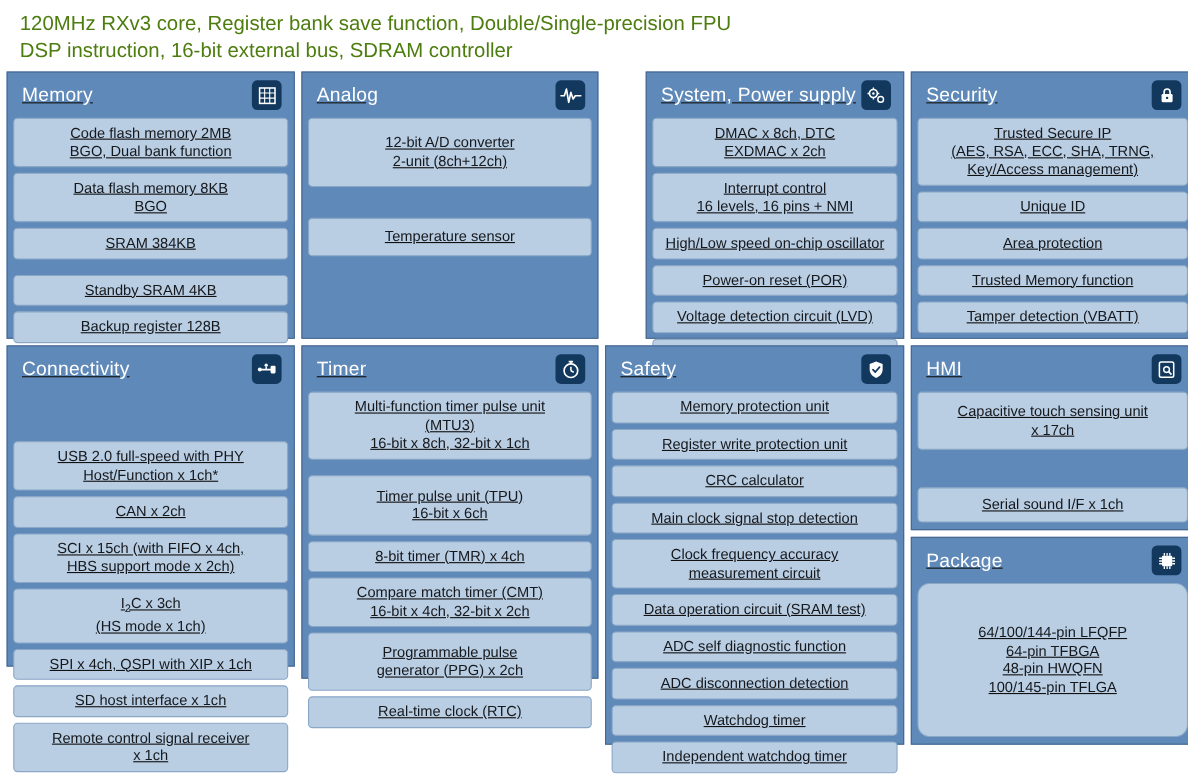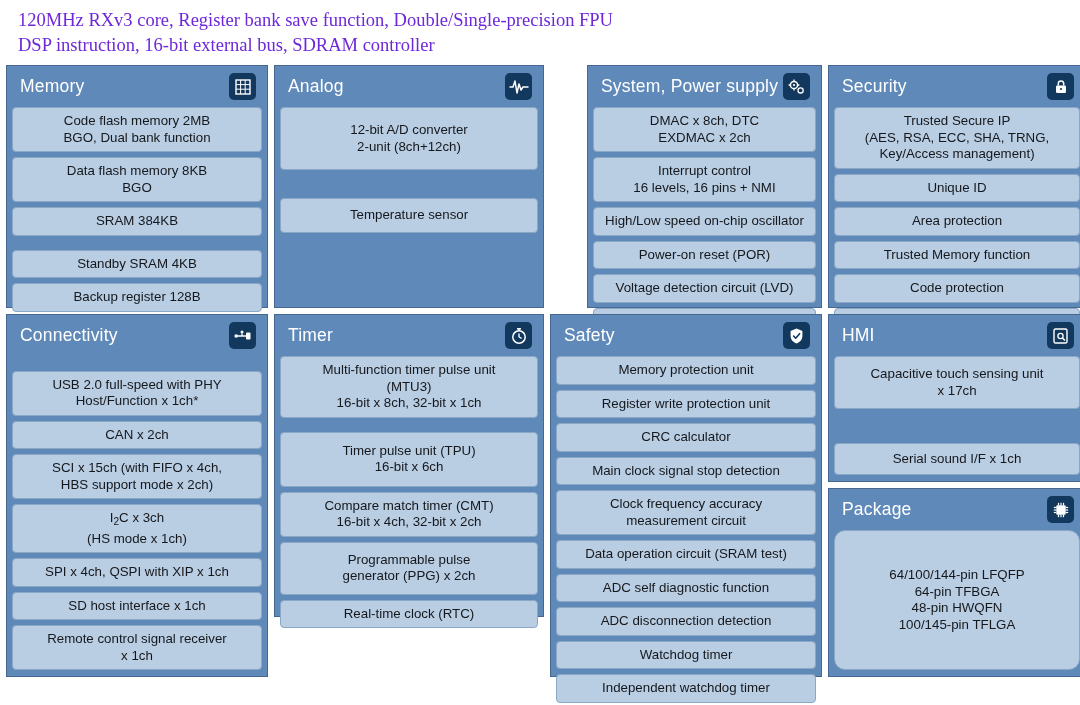--- a/index.html
+++ b/index.html
@@ -17,26 +17,25 @@
   #root {
     position: relative;
     width: 1080px;
     height: 705px;
     box-sizing: border-box;
     padding: 8px 6px 6px 6px;
   }
   .headline {
     font-size: 18.5px;
     line-height: 25px;
-    color: #6d28d9;
+    color: #4d7c0f;
     padding-left: 12px;
     padding-right: 6px;
     margin-bottom: 7px;
     white-space: pre-line;
-    font-family: Liberation Serif, serif;
   }
   .grid {
     display: grid;
     grid-template-columns: 262px 270px 272px 258px;
     grid-template-rows: auto auto;
     column-gap: 6px;
     row-gap: 6px;
     align-items: start;
   }
   .col {
@@ -44,20 +43,21 @@
     flex-direction: column;
     gap: 6px;
   }
   .block {
     background: #5f89b8;
     border: 1px solid #46678f;
     padding: 5px 5px 6px 5px;
     box-sizing: border-box;
     display: flex;
     flex-direction: column;
+    text-decoration: underline;
   }
   .block-head {
     display: flex;
     align-items: center;
     justify-content: space-between;
     color: #ffffff;
     font-size: 17.5px;
     padding: 2px 6px 7px 8px;
   }
   .block-title { letter-spacing: 0.2px; }
@@ -190,26 +190,25 @@
             </svg>
         </span>
       </div>
       <div class="items">
         <div class="item">Trusted Secure IP
 (AES, RSA, ECC, SHA, TRNG,
 Key/Access management)</div>
         <div class="item">Unique ID</div>
         <div class="item">Area protection</div>
         <div class="item">Trusted Memory function</div>
-        <div class="item">Code protection</div>
         <div class="item">Tamper detection (VBATT)</div>
       </div>
     </div>
 
-    <div class="block" style="height:363px;">
+    <div class="block" style="height:292px;gap:36px;">
       <div class="block-head">
         <span class="block-title">Connectivity</span>
         <span class="icon">
           <svg width="20" height="18" viewBox="0 0 20 18">
               <line x1="3" y1="9" x2="16" y2="9" stroke="#ffffff" stroke-width="1.5"></line>
               <circle cx="3.2" cy="9" r="1.8" fill="#ffffff"></circle>
               <rect x="13" y="5.5" width="4.5" height="7" rx="1" fill="#ffffff"></rect>
               <circle cx="9" cy="5" r="1.5" fill="#ffffff"></circle>
               <line x1="9" y1="6.5" x2="9" y2="9" stroke="#ffffff" stroke-width="1.3"></line>
             </svg>
@@ -243,20 +242,21 @@
             </svg>
         </span>
       </div>
       <div class="items">
         <div class="item">Multi-function timer pulse unit
 (MTU3)
 16-bit x 8ch, 32-bit x 1ch</div>
         <div class="spacer" style="max-height:30px;"></div>
         <div class="item" style="padding:10px 5px;">Timer pulse unit (TPU)
 16-bit x 6ch</div>
+        <div class="item">8-bit timer (TMR) x 4ch</div>
         <div class="item">Compare match timer (CMT)
 16-bit x 4ch, 32-bit x 2ch</div>
         <div class="item" style="padding:9px 5px;">Programmable pulse
 generator (PPG) x 2ch</div>
         <div class="item">Real-time clock (RTC)</div>
       </div>
     </div>
 
     <div class="block" style="height:363px;">
       <div class="block-head">

